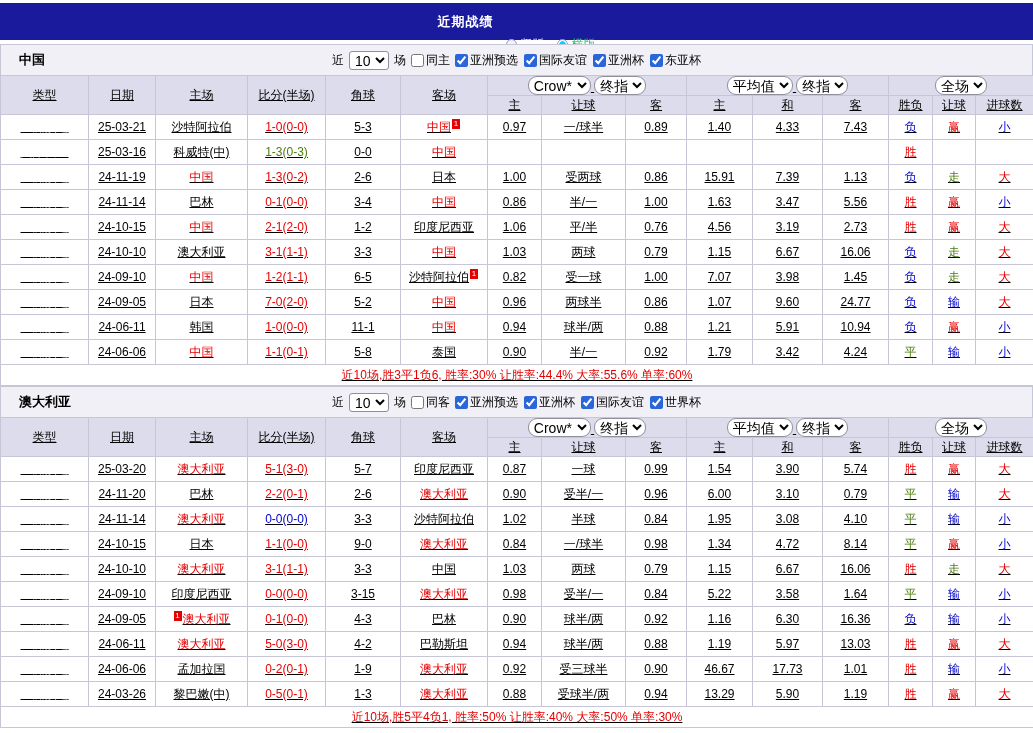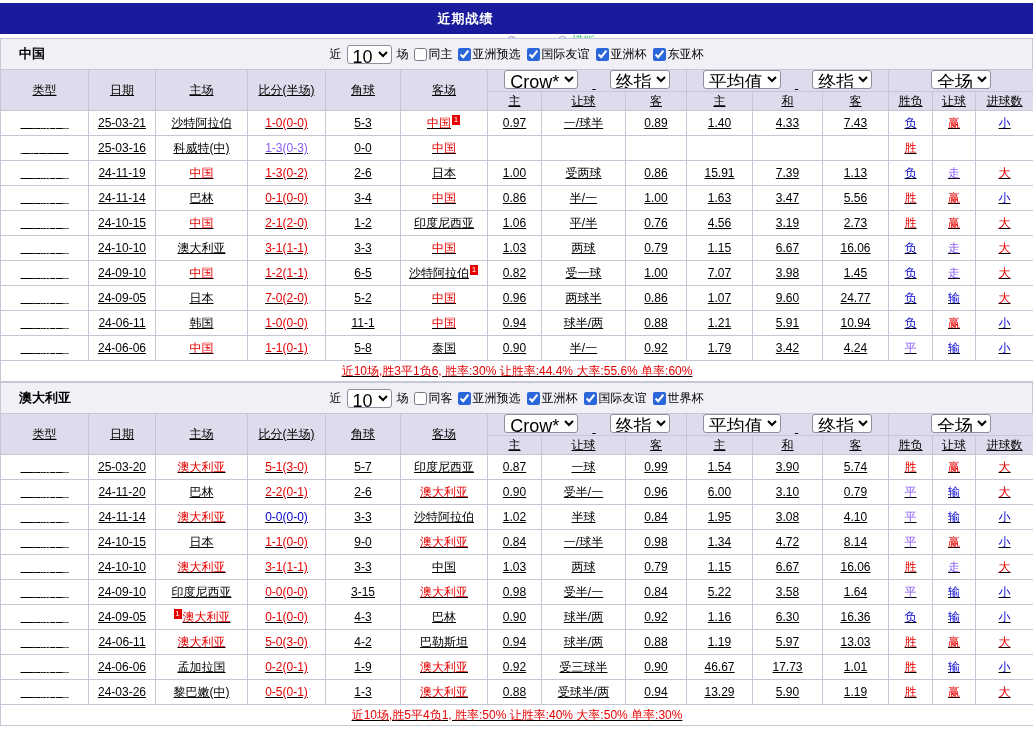--- a/index.html
+++ b/index.html
@@ -7,21 +7,21 @@
     margin: 0;
     padding: 3px 0 6px 0;
     width: 1033px;
     background: #fff;
     color: #000;
     font-family: "Liberation Sans", "DejaVu Sans", sans-serif;
     font-size: 12px;
   }
   
   .topbar {
-    height: 31px;
+    height: 37px;
     background: #1a1a9c;
     color: #fff;
     display: flex;
     align-items: center;
     justify-content: center;
     gap: 12px;
     margin-bottom: 4px;
   }
   .topbar-title { font-weight: bold; font-size: 13px; letter-spacing: 1px; }
   .radio-opt { display: inline-flex; align-items: center; gap: 4px; cursor: pointer; margin-top: 45px; }
@@ -44,21 +44,21 @@
     border: 1px solid #c6c6d6;
     border-bottom: none;
     display: flex;
     align-items: center;
     justify-content: center;
   }
   .section-title { position: absolute; left: 18px; font-weight: bold; font-size: 13px; }
   .filters { display: flex; align-items: center; gap: 5px; }
   .filters select, .dd-cell select {
     height: 19px;
-    font-size: 18px;
+    font-size: 14px;
     font-family: inherit;
     background: #fff;
     border: 1px solid #8f8f9d;
     border-radius: 3px;
     padding: 0 1px;
   }
   .chk { display: inline-flex; align-items: center; gap: 2px; cursor: pointer; }
   .chk input { width: 13px; height: 13px; margin: 0; accent-color: #2a66d9; }
   .comp-filters { display: inline-flex; align-items: center; gap: 6px; }
   
@@ -75,29 +75,29 @@
     overflow: hidden;
     font-size: 12px;
   }
   .stats-table thead th {
     background: #dcdcec;
     font-weight: normal;
     height: 19px;
     padding: 0;
   }
   .dd-cell { padding: 1px 0; }
-  .dd-cell select { margin: 0 14px; }
+  .dd-cell select { margin: 0 0; border-radius: 9px; }
   .stats-table tbody td { height: 25px; background: #fff; padding: 0 2px; }
   .stats-table tfoot td { height: 21px; background: #fff; color: #e60000; }
   
   .type-green { background: #33b333; color: #fff; }
   .type-blue  { background: #4d74c2; color: #fff; }
   
   .c-red   { color: #e60000; }
-  .c-green { color: #8b5cf6; }
+  .c-green { color: #4d7c0f; }
   .c-blue  { color: #0000cc; }
   
   sup.card {
     display: inline-block;
     background: #e60000;
     color: #fff;
     font-size: 8px;
     line-height: 10px;
     min-width: 8px;
     height: 10px;

